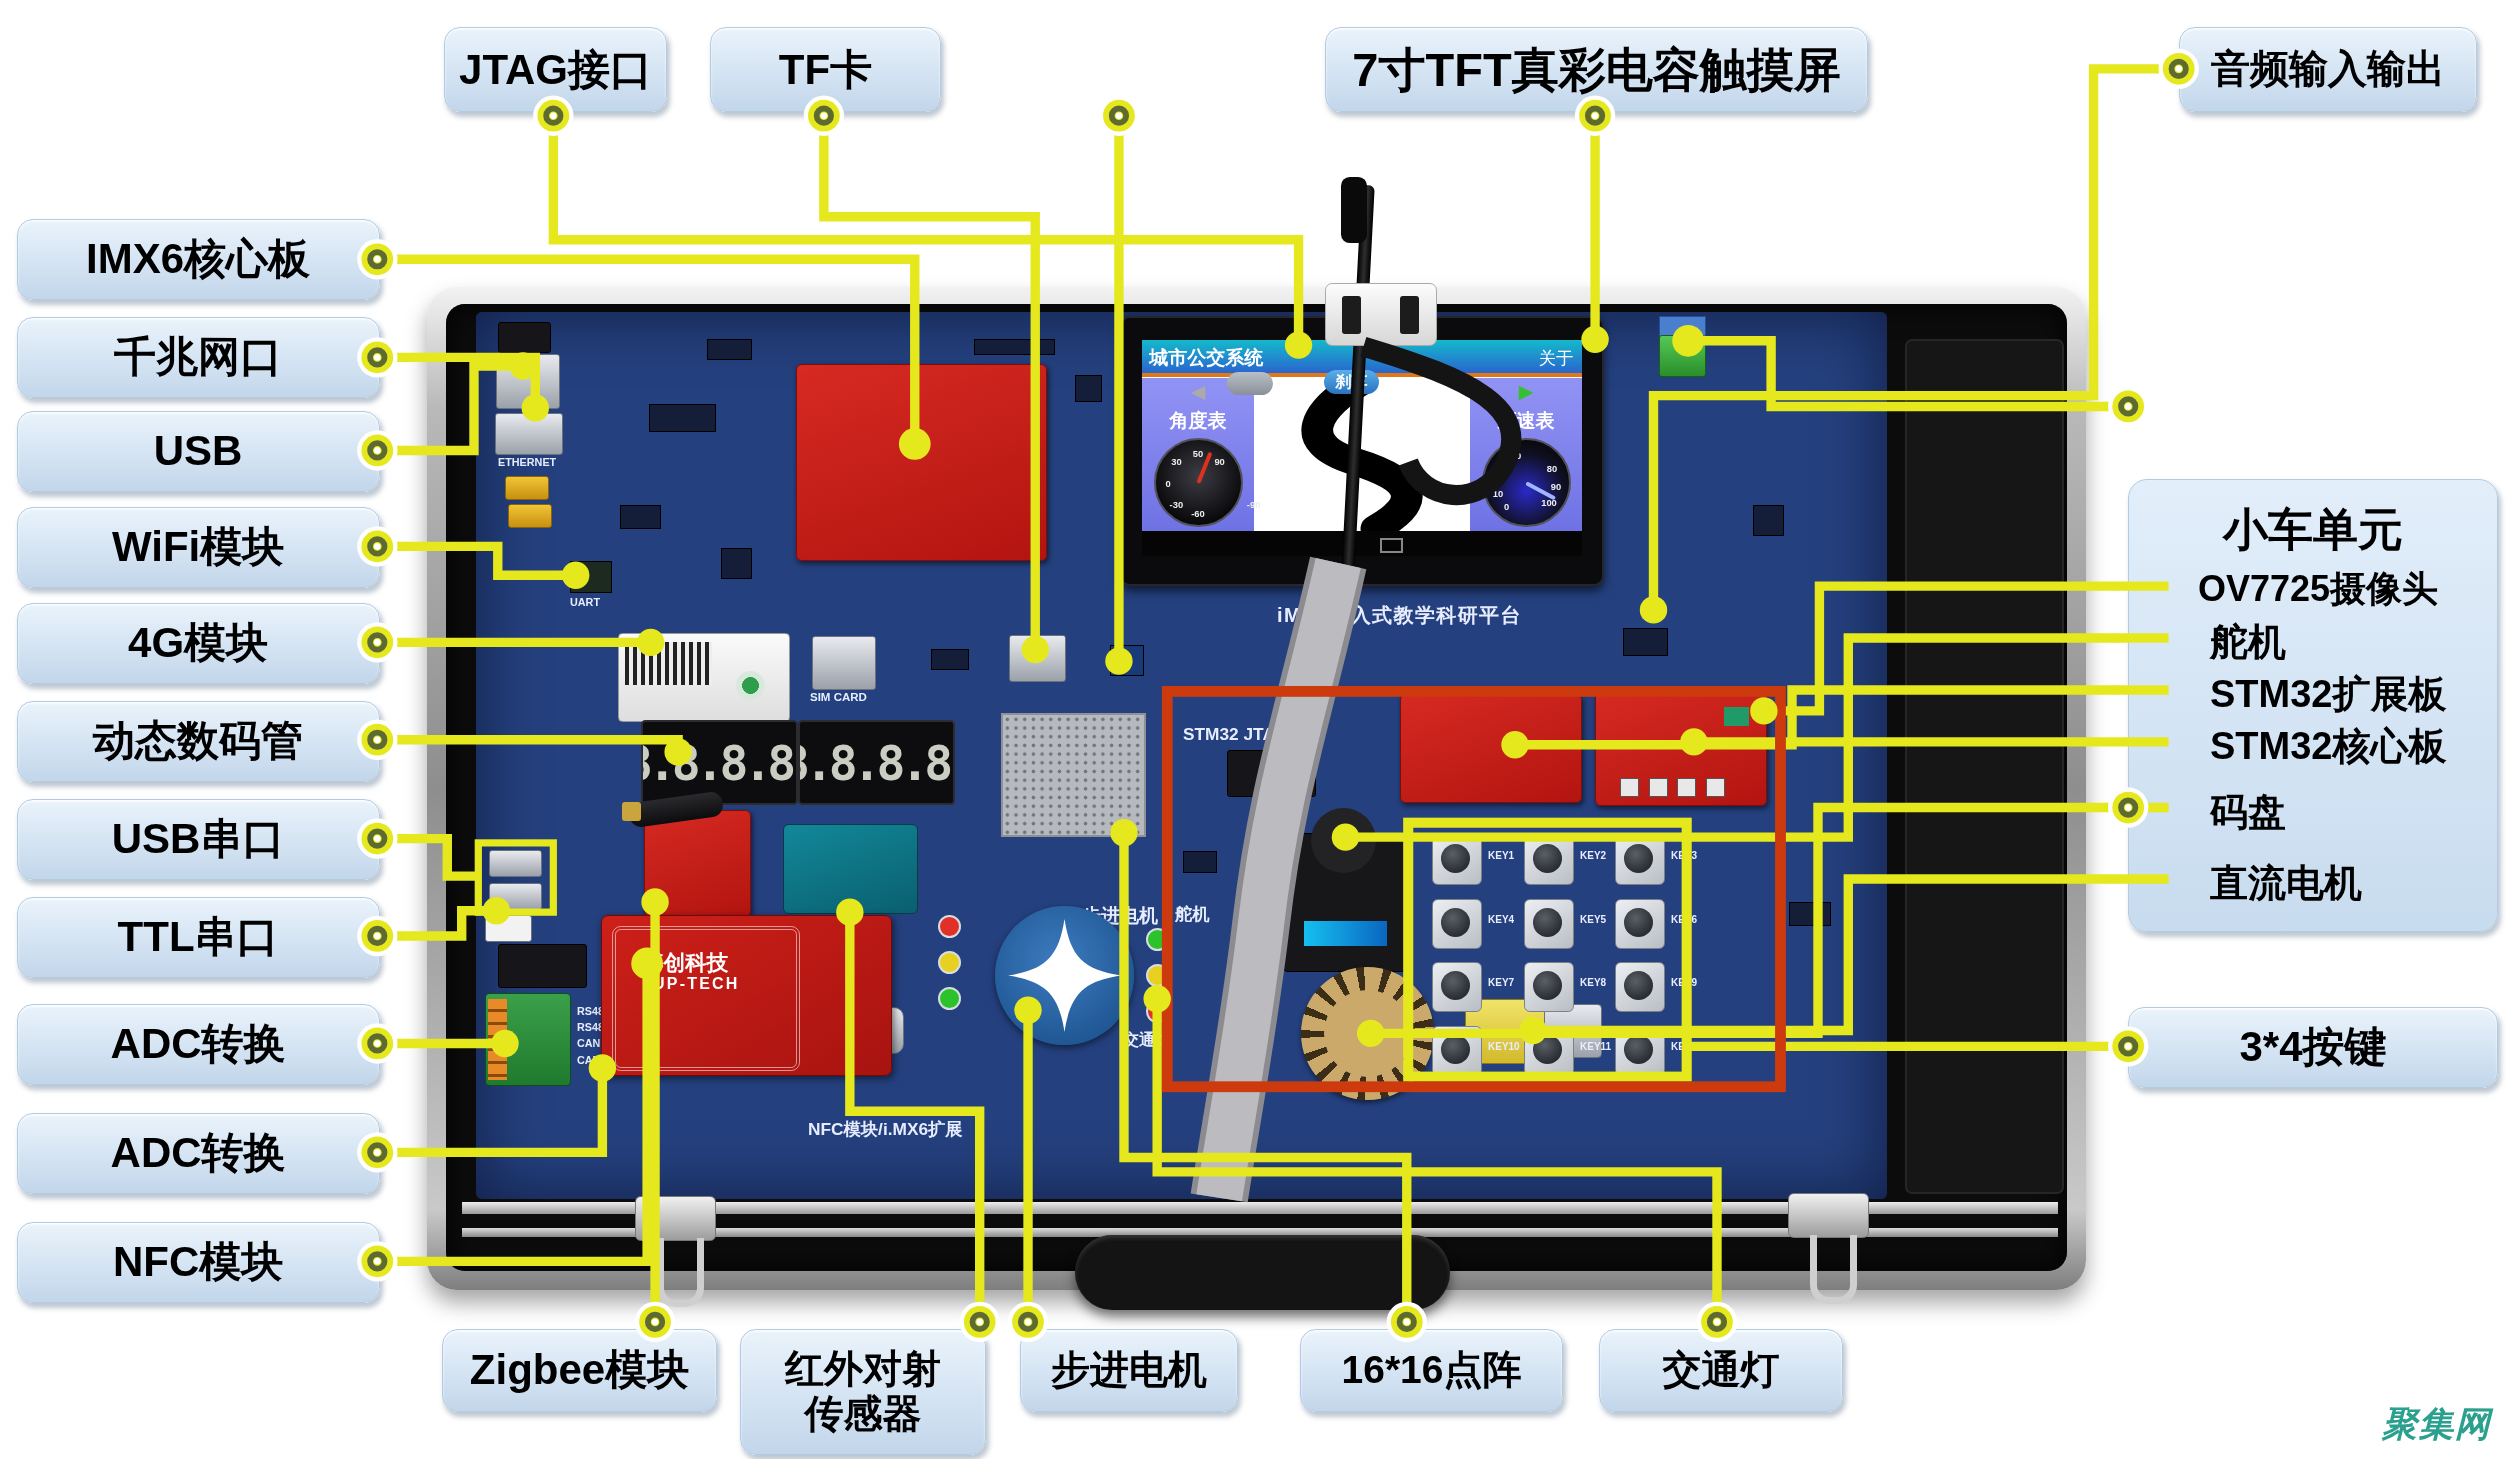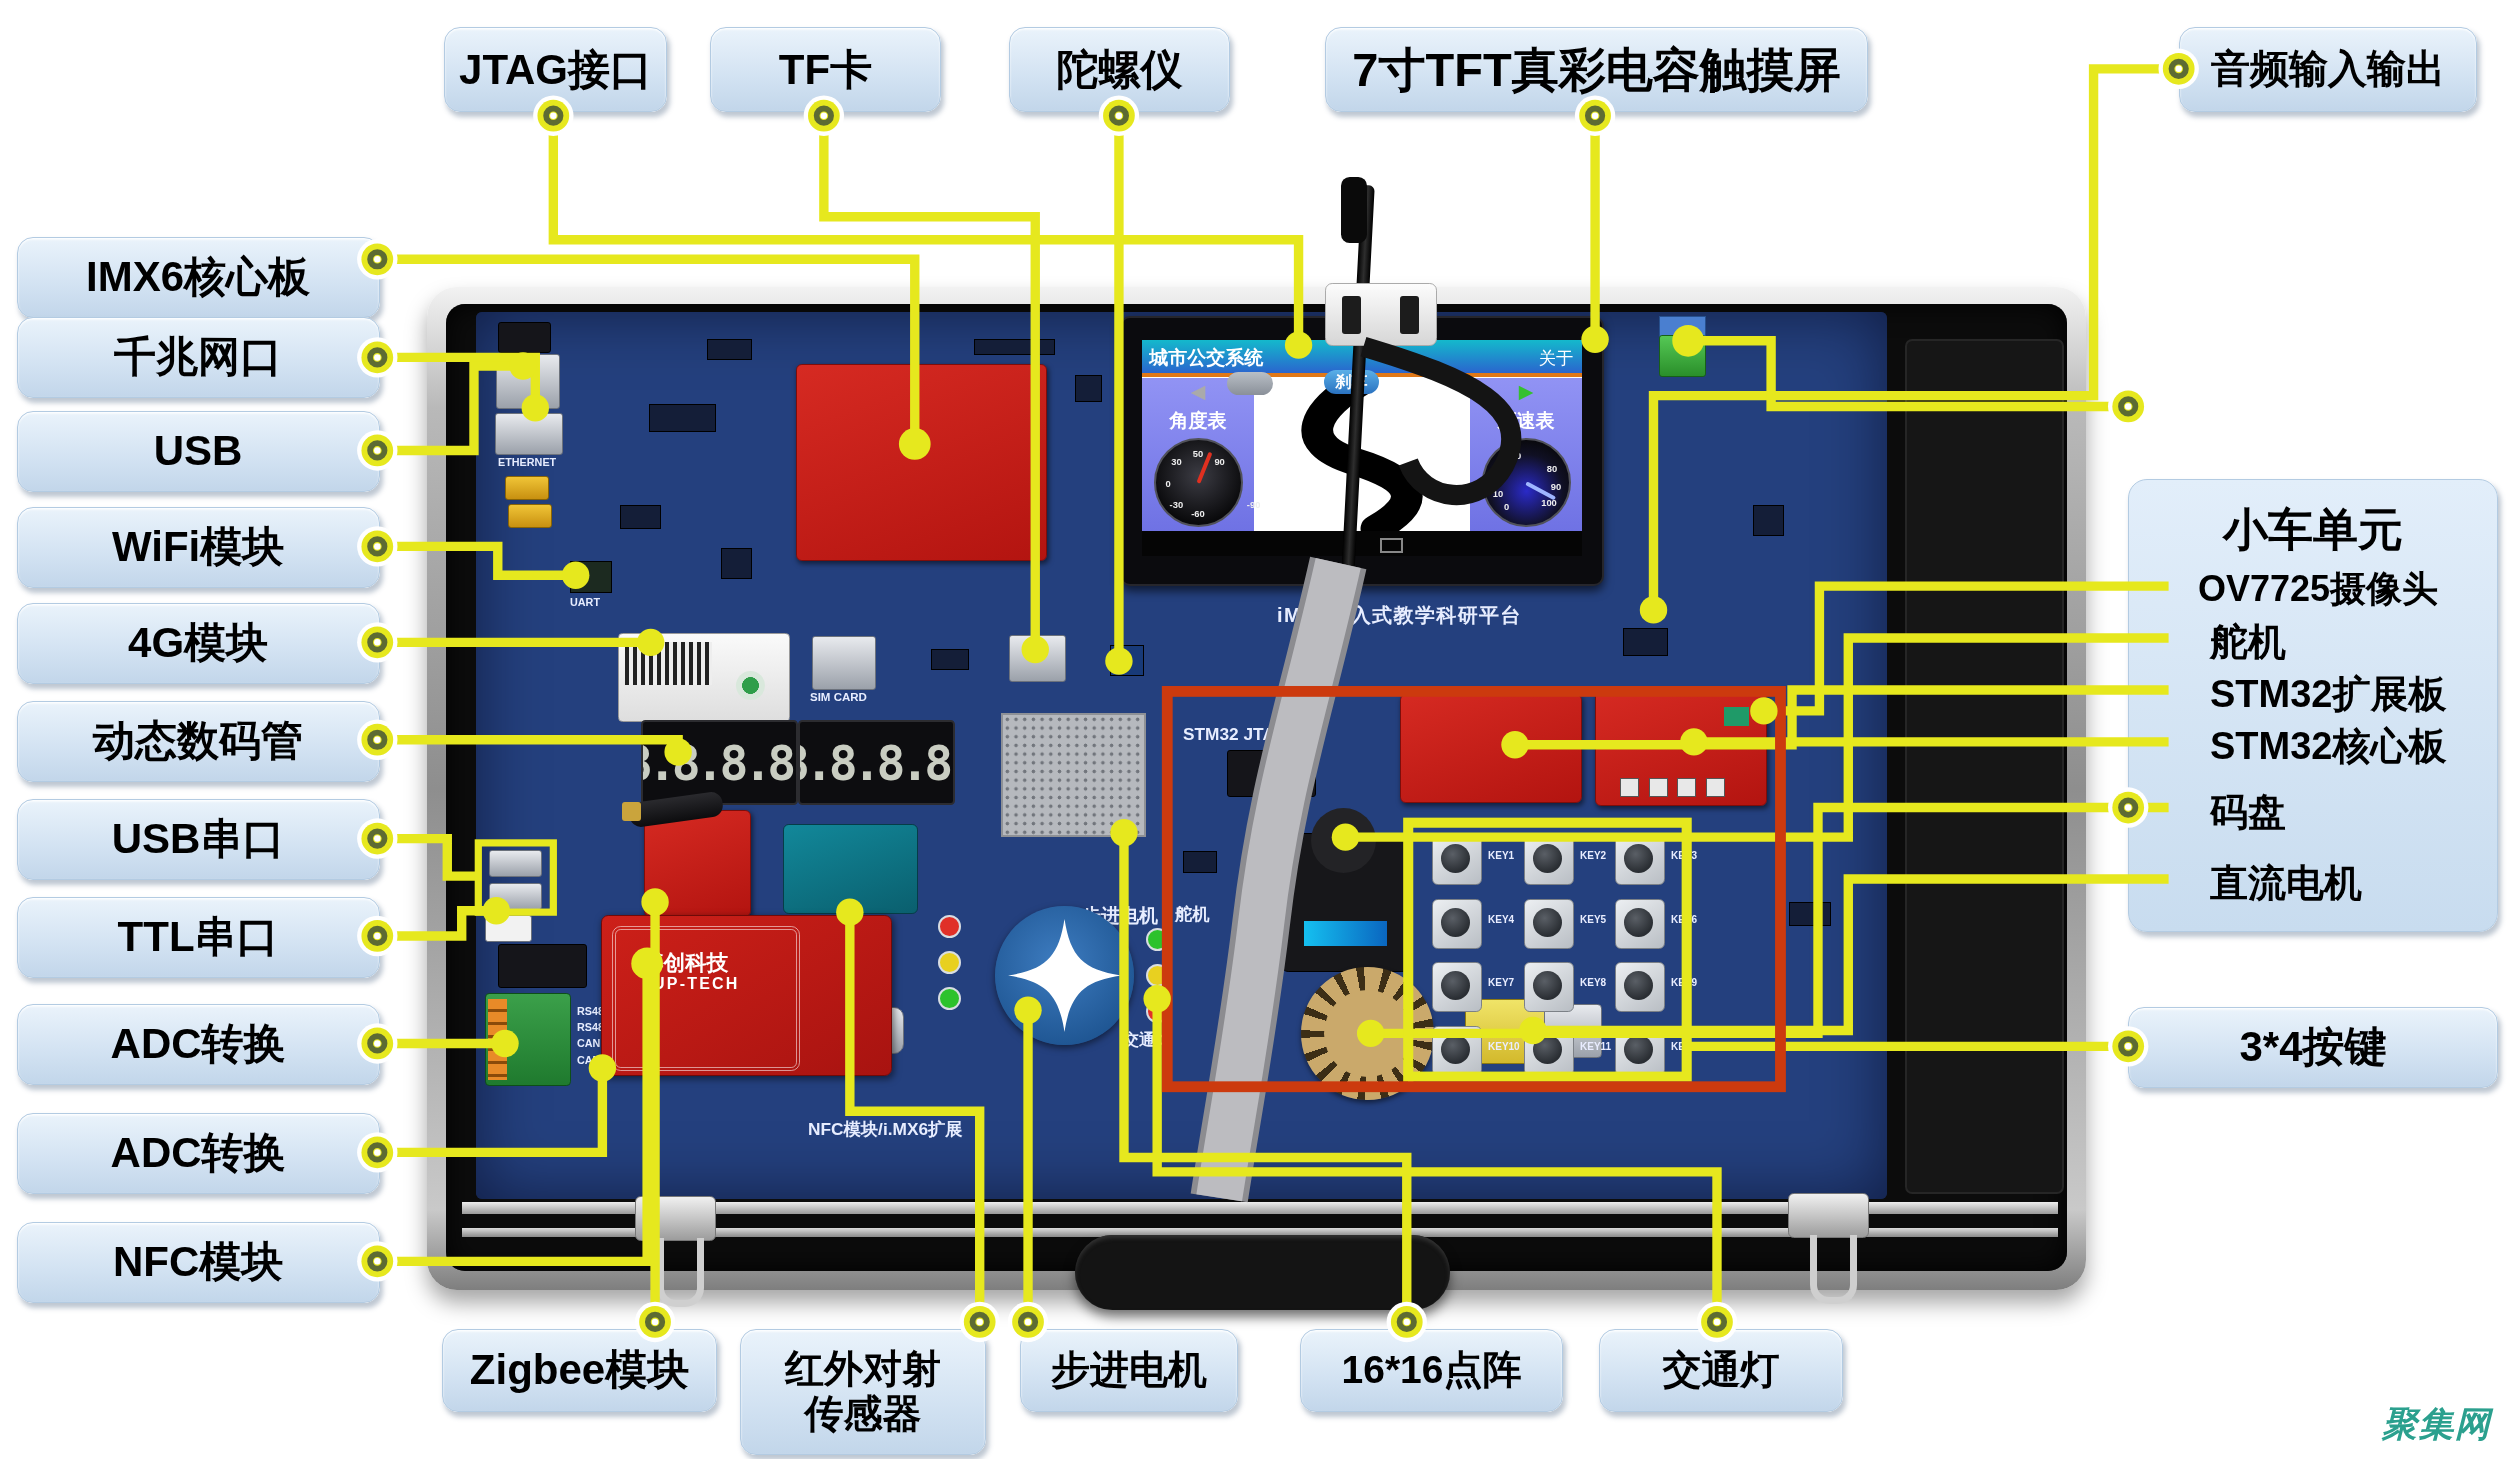--- a/index.html
+++ b/index.html
@@ -378,25 +378,24 @@
   </svg>
   <div id="ant-rod"></div>
   <div id="ant-tip"></div>
   <div id="ant-bracket">
     <div class="bracket-slot" style="left:16px;"></div>
     <div class="bracket-slot" style="left:74px;"></div>
   </div>
 
   <div class="lbl" style="left:444px;top:27.4px;width:221px;height:83px;">JTAG接口</div>
   <div class="lbl" style="left:710px;top:27.4px;width:229px;height:83px;">TF卡</div>
-  <div class="lbl" style="left:1009px;top:27.4px;width:219px;height:83px;">陀螺仪</div>
   <div class="lbl" style="left:1325px;top:27.4px;width:541px;height:83px;font-size:47px;">7寸TFT真彩电容触摸屏</div>
   <div class="lbl" style="left:2179px;top:27.4px;width:296px;height:83px;font-size:39px;">音频输入输出</div>
 
-  <div class="lbl" style="left:16.6px;top:237px;width:361px;height:79px;text-align:right;">IMX6核心板</div>
+  <div class="lbl" style="left:16.6px;top:219px;width:361px;height:79px;text-align:right;">IMX6核心板</div>
   <div class="lbl" style="left:16.6px;top:317px;width:361px;height:79px;">千兆网口</div>
   <div class="lbl" style="left:16.6px;top:411px;width:361px;height:79px;">USB</div>
   <div class="lbl" style="left:16.6px;top:507px;width:361px;height:79px;">WiFi模块</div>
   <div class="lbl" style="left:16.6px;top:603px;width:361px;height:79px;">4G模块</div>
   <div class="lbl" style="left:16.6px;top:701px;width:361px;height:79px;">动态数码管</div>
   <div class="lbl" style="left:16.6px;top:799px;width:361px;height:79px;">USB串口</div>
   <div class="lbl" style="left:16.6px;top:897px;width:361px;height:79px;">TTL串口</div>
   <div class="lbl" style="left:16.6px;top:1004px;width:361px;height:79px;">ADC转换</div>
   <div class="lbl" style="left:16.6px;top:1113px;width:361px;height:79px;">ADC转换</div>
   <div class="lbl" style="left:16.6px;top:1222px;width:361px;height:79px;">NFC模块</div>

